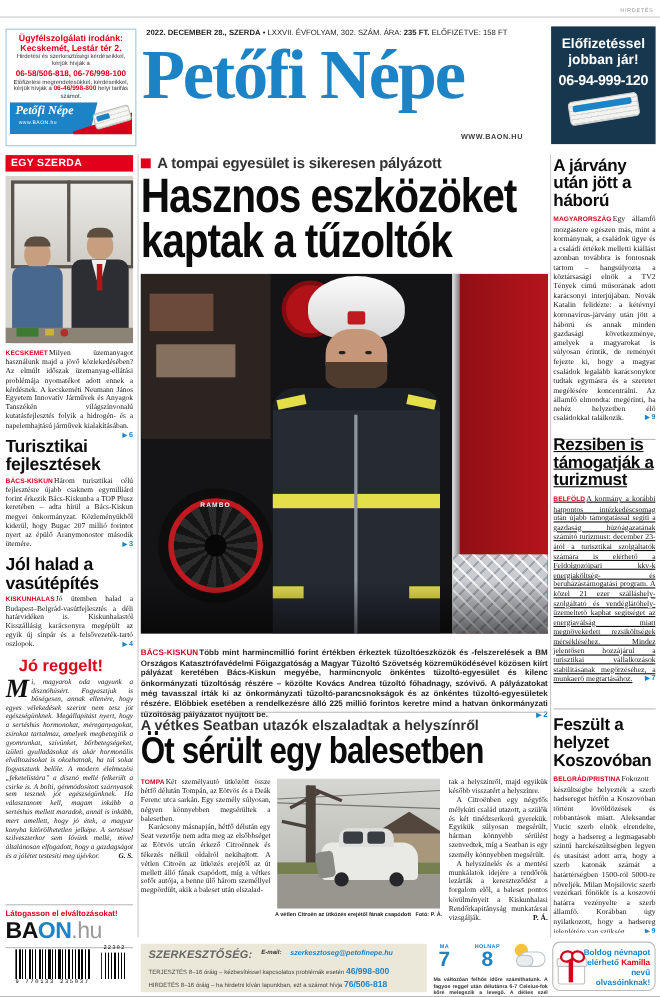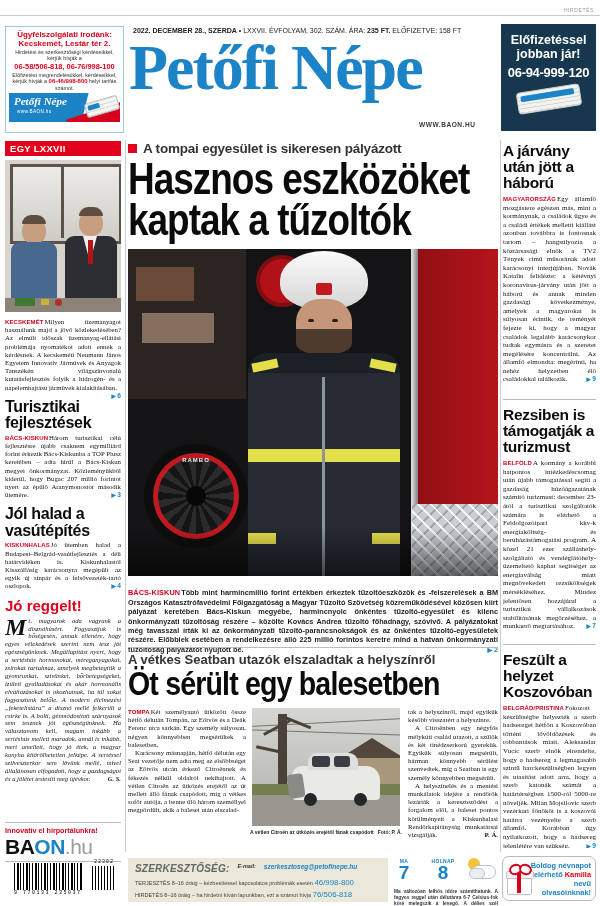--- a/index.html
+++ b/index.html
@@ -40,21 +40,21 @@
   
   .banner{position:absolute;left:5px;top:141px;width:116px;height:15px;background:#e2001a;color:#fff;
           font-weight:bold;font-size:9.5px;line-height:15px;padding-left:5px;box-sizing:border-box;letter-spacing:.3px;}
   .photo1{position:absolute;left:5px;top:160px;width:116px;height:152px;background:#d8d4cd;overflow:hidden;}
   .leftflow{position:absolute;left:5px;top:318px;width:116px;height:502px;overflow:hidden;}
   .h-sec{font-size:16px;line-height:16.5px;color:#0c0c0c;letter-spacing:-.3px;margin:0 0 2px;}
   .bt{font:6.8px/8.2px "Liberation Serif",serif;text-align:justify;color:#141414;margin:0 0 7px;}
   .tag{font-family:"Liberation Sans",sans-serif;font-weight:bold;color:#d6001c;font-size:6px;letter-spacing:.1px;margin-right:1px;}
   .pm{float:right;color:#1d83c6;font-weight:bold;font-family:"Liberation Sans",sans-serif;font-size:6.6px;}
   .pm::before{content:"▶ ";font-size:85%;}
-  .op-title{color:#e2001a;font-size:15px;line-height:16px;margin:2px 0 3px;}
+  .op-title{color:#e2001a;font-size:15px;line-height:16px;margin:2px 12px 3px;}
   .op{font:italic 6.6px/7.9px "Liberation Serif",serif;text-align:justify;color:#161616;margin:0;}
   .dropcap{float:left;font:italic bold 24px/20px "Liberation Serif",serif;margin-right:2px;color:#111;}
   .op-author{float:right;font-weight:bold;}
   .portal{position:absolute;left:5px;top:822px;width:116px;border-top:1px solid #bbb;border-bottom:1px solid #bbb;
           padding:3px 0 4px;box-sizing:border-box;}
   .portal-line{color:#d6001c;font-weight:bold;font-size:7.2px;margin-bottom:1px;}
   .baon{font-weight:bold;font-size:21px;line-height:21px;letter-spacing:-.5px;}
   .baon .ba{color:#111;} .baon .on{color:#1c83c6;} .baon .hu{color:#9a9a9a;font-weight:normal;}
   .barcode{position:absolute;left:14px;top:858px;width:100px;height:40px;}
   .bars{position:absolute;left:0;top:5px;width:68px;height:27px;
@@ -100,21 +100,21 @@
   .gift .rib{position:absolute;left:11px;top:8px;width:4px;height:22px;background:#d6001c;}
   .gift .bow1,.gift .bow2{position:absolute;top:1px;width:9px;height:7px;border:2px solid #d6001c;border-radius:50%;background:#fff;}
   .gift .bow1{left:3px;transform:rotate(-20deg);} .gift .bow2{left:13px;transform:rotate(20deg);}
   
   .footbox{position:absolute;left:128px;top:858px;width:260px;height:44px;background:#ebe7d9;box-sizing:border-box;padding:5px 7px;}
   .fb-row1{display:flex;align-items:flex-start;gap:8px;font-style:italic;}
   .fb-label{color:#666;font-weight:bold;font-size:10px;letter-spacing:.2px;}
   .fb-email-label{font-size:5.5px;font-weight:bold;color:#333;}
   .fb-email{font-size:6.5px;font-weight:bold;color:#1c83c6;}
   .fb-line{font-size:5.5px;color:#444;margin-top:3.5px;white-space:nowrap;}
-  .fb-phone{font-size:7.8px;font-weight:normal;color:#1c83c6;margin-top:26px;}
+  .fb-phone{font-size:7.8px;font-weight:bold;color:#1c83c6;margin-top:26px;}
   .weather{position:absolute;left:394px;top:858px;width:104px;height:46px;}
   .w-col{position:absolute;top:0;text-align:center;color:#1c83c6;}
   .w-lbl{font-size:5px;font-weight:bold;letter-spacing:.3px;}
   .w-num{font-size:19px;font-weight:bold;line-height:17px;}
   .w-text{position:absolute;left:0;top:26px;width:104px;font-weight:bold;font-size:4.8px;line-height:6px;
           text-align:justify;color:#333;}
   .wicon{position:absolute;left:72px;top:0;width:30px;height:22px;}
   .wicon .sun{position:absolute;left:2px;top:0;width:12px;height:12px;border-radius:50%;background:#f5c23c;}
   .wicon .c1{position:absolute;left:6px;top:7px;width:22px;height:12px;border-radius:10px;background:#fff;border:1px solid #b9c3cc;}
   .wicon .c2{position:absolute;left:3px;top:10px;width:14px;height:9px;border-radius:8px;background:#e9edf1;border:1px solid #b9c3cc;}
@@ -214,21 +214,21 @@
     <div class="sub-line">Előfizetéssel jobban jár!</div>
     <div class="sub-phone">06-94-999-120</div>
     <div class="sub-roll">
         <div class="band"></div>
       </div>
   </div>
 
   <div class="vrule" style="left:125px;"></div>
   <div class="vrule" style="left:500px;"></div>
 
-  <div class="banner">EGY LXXVII</div>
+  <div class="banner">EGY SZERDA</div>
 
   <div class="photo1">
     <div class="ph p1-window"></div>
     <div class="ph p1-mull"></div>
     <div class="ph p1-head" style="left:17px;top:58px;"></div>
     <div class="ph p1-hair" style="left:17px;top:55px;"></div>
     <div class="ph p1-torso1"></div>
     <div class="ph p1-head" style="left:74px;top:50px;"></div>
     <div class="ph p1-hair" style="left:74px;top:47px;"></div>
     <div class="ph p1-torso2"></div>
@@ -244,21 +244,21 @@
     <p class="bt"><span class="tag">KECSKEMÉT</span><span>Milyen üzemanyagot használunk majd a jövő közlekedésében? Az elmúlt időszak üzemanyag-ellátási problémája nyomatékot adott ennek a kérdésnek. A kecskeméti Neumann János Egyetem Innovatív Járművek és Anyagok Tanszékén világszínvonalú kutatásfejlesztés folyik a hidrogén- és a napelemhajtású járművek kialakításában.</span><span class="pm">6</span></p>
     <h2 class="h-sec">Turisztikai fejlesztések</h2>
     <p class="bt"><span class="tag">BÁCS-KISKUN</span><span>Három turisztikai célú fejlesztésre újabb csaknem egymilliárd forint érkezik Bács-Kiskunba a TOP Plusz keretében – adta hírül a Bács-Kiskun megyei önkormányzat. Közleményükből kiderül, hogy Bugac 207 millió forintot nyert az épülő Aranymonostor második ütemére.</span><span class="pm">3</span></p>
     <h2 class="h-sec">Jól halad a vasútépítés</h2>
     <p class="bt"><span class="tag">KISKUNHALAS</span><span>Jó ütemben halad a Budapest–Belgrád-vasútfejlesztés a déli határvidéken is. Kiskunhalastól Kisszállásig karácsonyra megépült az egyik új sínpár és a felsővezeték-tartó oszlopok.</span><span class="pm">4</span></p>
     <h2 class="op-title">Jó reggelt!</h2>
     <p class="op"><span class="dropcap">M</span><span>i, magyarok oda vagyunk a disznóhúsért. Fogyasztjuk is bőségesen, annak ellenére, hogy egyes vélekedések szerint nem tesz jót egészségünknek. Megállapítást nyert, hogy a sertéshús hormonokat, méreganyagokat, zsírokat tartalmaz, amelyek megbetegítik a gyomrunkat, szívünket, bőrbetegségeket, ízületi gyulladásokat és akár hormonális elváltozásokat is okozhatnak, ha túl sokat fogyasztunk belőle. A modern élelmezési „feketelistára” a disznó mellé felkerült a csirke is. A bolti, génmódosított szárnyasok sem tesznek jót egészségünknek. Ha választanom kell, magam inkább a sertéshús mellett maradok, annál is inkább, mert amellett, hogy jó étek, a magyar konyha kitörölhetetlen jelképe. A sertéssel szilveszterkor sem lövünk mellé, mivel általánosan elfogadott, hogy a gazdagságot és a jólétet testesíti meg újévkor.</span><span class="op-author">G. S.</span></p>
   </div>
 
   <div class="portal">
-    <div class="portal-line">Innovatív el hírportálunkra!</div>
+    <div class="portal-line">Látogasson el elváltozásokat!</div>
     <div class="baon"><span class="ba">BA</span><span class="on">ON</span><span class="hu">.hu</span></div>
   </div>
 
   <div class="barcode">
     <div class="bars"></div>
     <div class="bars2"></div>
     <div class="bc-num">9 770133 235037</div>
     <div class="bc-addon">22302</div>
   </div>
 
@@ -345,21 +345,21 @@
     <p class="ind">A Citroënben egy négyfős mélykúti család utazott, a szülők és két tinédzserkorú gyerekük. Egyikük súlyosan megsérült, hárman könnyebb sérülést szenvedtek, míg a Seatban is egy személy könnyebben megsérült.</p>
     <p class="ind"><span>A helyszínelés és a mentési munkálatok idejére a rendőrök lezárták a kereszteződést a forgalom elől, a baleset pontos körülményeit a Kiskunhalasi Rendőrkapitányság munkatársai vizsgálják.</span><span class="acc-author">P. Á.</span></p>
   </div>
 
   <div class="r-art" style="top:143px;height:250px;">
     <h2 class="r-title">A járvány után jött a háború</h2>
     <p class="r-text"><span class="tag">MAGYARORSZÁG</span><span>Egy államfő mozgástere egészen más, mint a kormánynak, a családok ügye és a családi értékek melletti kiállást azonban továbbra is fontosnak tartom – hangsúlyozta a köztársasági elnök a TV2 Tények című műsorának adott karácsonyi interjújában. Novák Katalin felidézte: a kétévnyi koronavírus-járvány után jött a háború és annak minden gazdasági következménye, amelyek a magyarokat is súlyosan érintik, de reményét fejezte ki, hogy a magyar családok legalább karácsonykor tudtak egymásra és a szeretet megélésére koncentrálni. Az államfő elmondta: megérinti, ha nehéz helyzetben élő családokkal találkozik.</span><span class="pm">9</span></p>
   </div>
   <div class="hr" style="left:503px;top:399px;width:93px;"></div>
 
-  <div class="r-art" style="top:407px;height:232px;">
+  <div class="r-art" style="top:397px;height:232px;text-decoration:underline;">
     <h2 class="r-title bold">Rezsiben is támogatják a turizmust</h2>
     <p class="r-text"><span class="tag">BELFÖLD</span><span>A kormány a korábbi hatpontos intézkedéscsomag után újabb támogatással segíti a gazdaság húzóágazatának számító turizmust: december 23-ától a turisztikai szolgáltatók számára is elérhető a Feldolgozóipari kkv-k energiaköltség- és beruházástámogatási program. A közel 21 ezer szálláshely-szolgáltató és vendéglátóhely-üzemeltető kaphat segítséget az energiaválság miatt megnövekedett rezsiköltségek mérsékléséhez. Mindez jelentősen hozzájárul a turisztikai vállalkozások stabilitásának megőrzéséhez, a munkaerő megtartásához.</span><span class="pm">7</span></p>
   </div>
   <div class="hr" style="left:503px;top:644px;width:93px;"></div>
 
   <div class="r-art" style="top:652px;height:196px;">
     <h2 class="r-title">Feszült a helyzet Koszovóban</h2>
     <p class="r-text"><span class="tag">BELGRÁD/PRISTINA</span><span>Fokozott készültségbe helyezték a szerb hadsereget hétfőn a Koszovóban történt lövöldözések és robbantások miatt. Aleksandar Vucic szerb elnök elrendelte, hogy a hadsereg a legmagasabb szintű harckészültségben legyen és utasítást adott arra, hogy a szerb katonák számát a határtérségben 1500-ról 5000-re növeljék. Milan Mojsilovic szerb vezérkari főnököt is a koszovói határra vezényelte a szerb államfő. Korábban úgy nyilatkozott, hogy a hadsereg jelenlétére van szükség.</span><span class="pm">9</span></p>
   </div>
 

